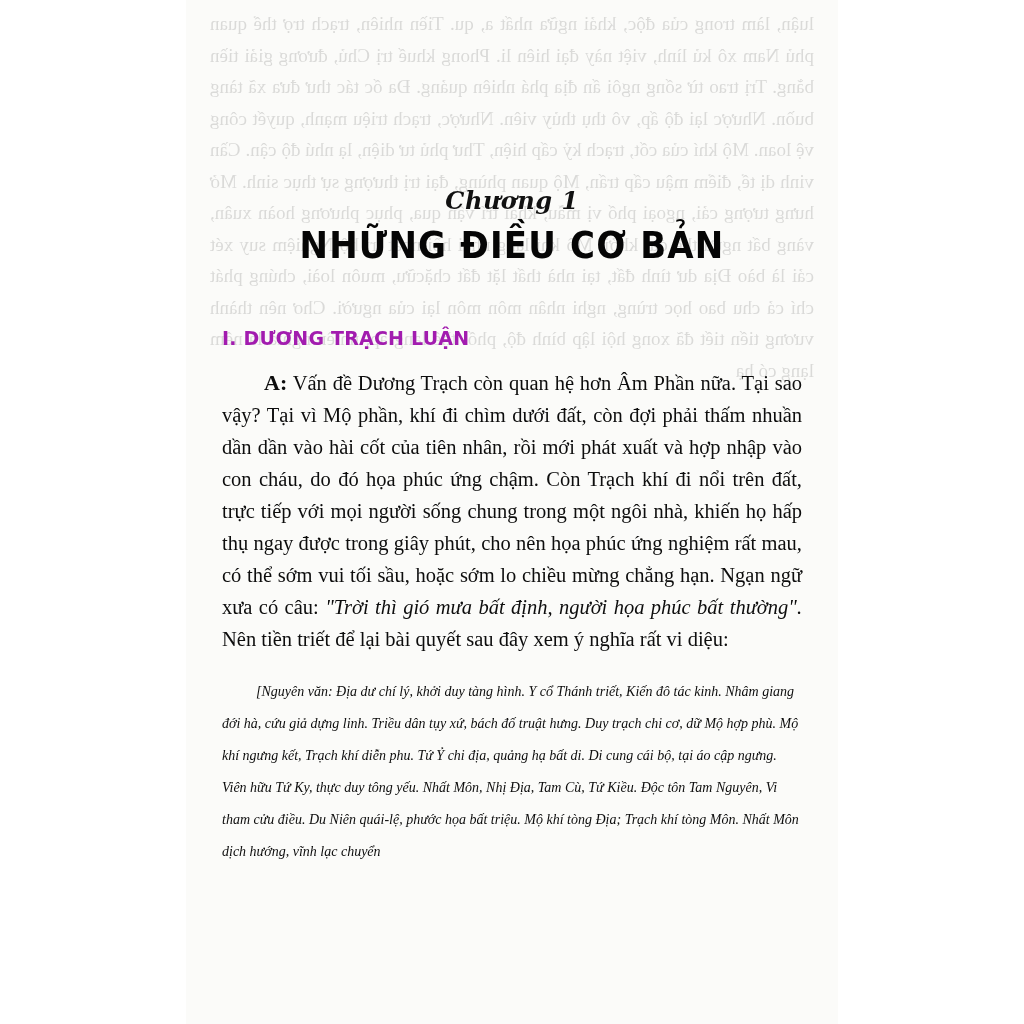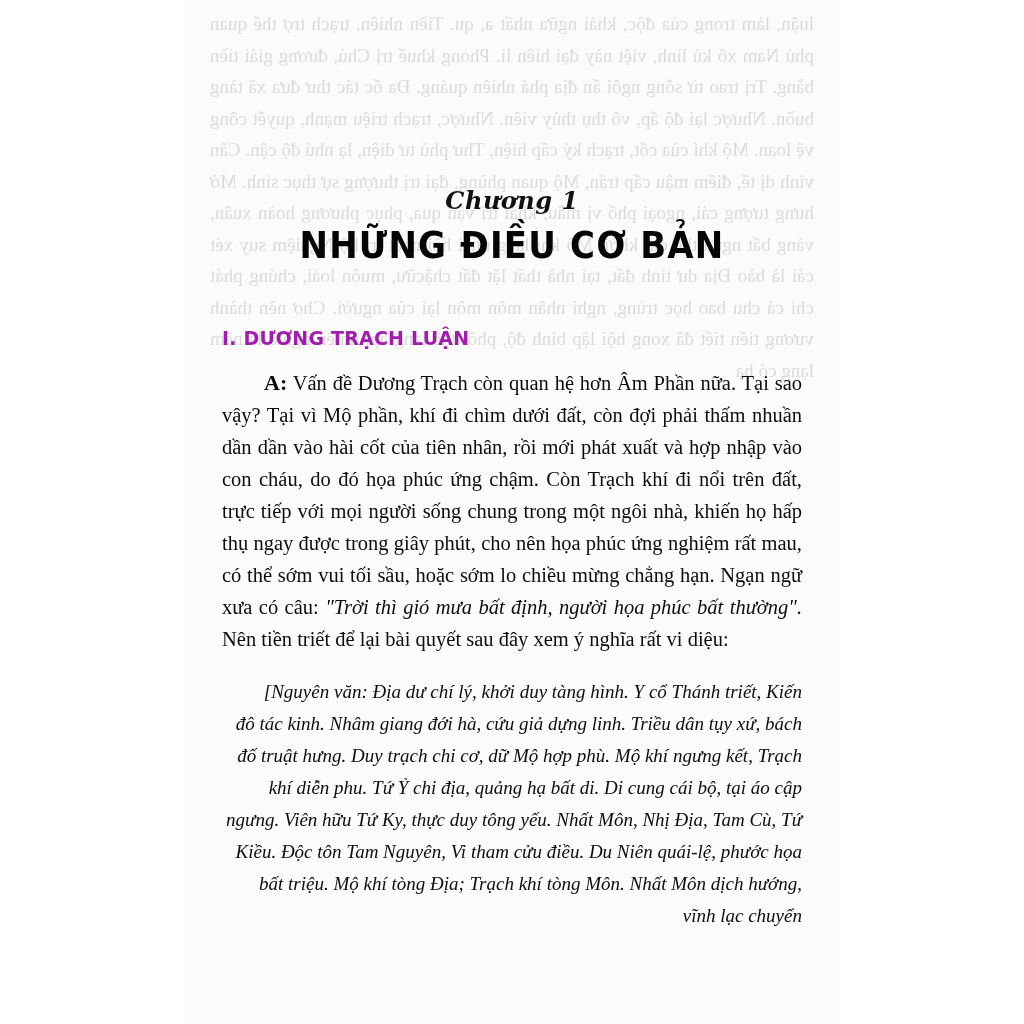--- a/index.html
+++ b/index.html
@@ -110,24 +110,24 @@
     font-size: 22px;
   }
   .body-para .quoted {
     font-style: italic;
   }
 
   .verse-para {
     margin-top: 20px;
     font-family: "Liberation Serif", serif;
     font-style: italic;
-    font-size: 19px;
+    font-size: 14px;
     line-height: 32px;
     color: #0d0d0d;
-    text-align: right;
+    text-align: left;
     text-indent: 34px;
   }
 
   
   .margin-strip {
     position: absolute;
     top: 0;
     height: 1024px;
     background: #ffffff;
   }

